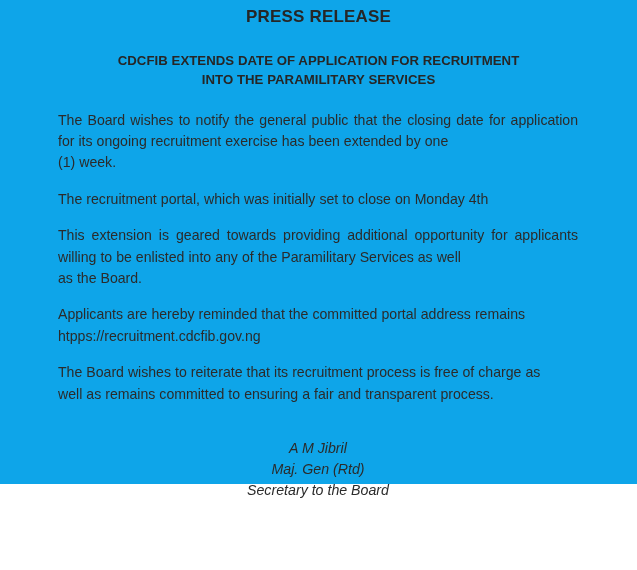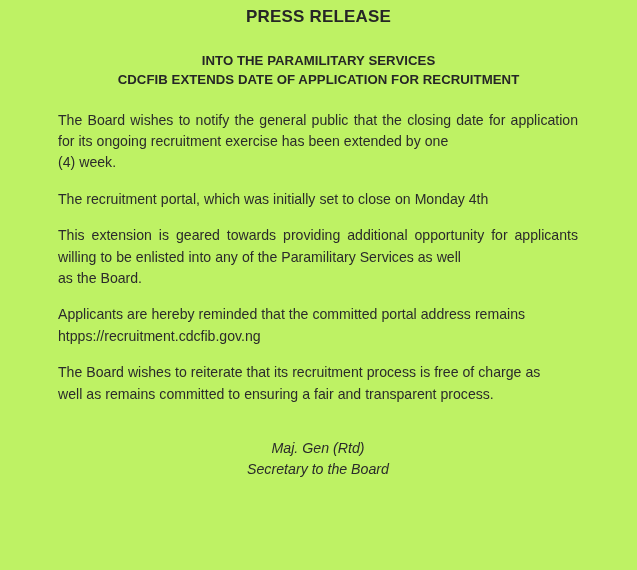--- a/index.html
+++ b/index.html
@@ -12,22 +12,22 @@
     height: 570px;
     font-family: "Liberation Sans", sans-serif;
     color: #2b2b2b;
     -webkit-font-smoothing: antialiased;
     overflow: hidden;
   }
 
   .page {
     position: relative;
     width: 637px;
-    height: 570px;
-    background: #bef264;
+    height: 484px;
+    background: #0ea5e9;
     box-sizing: border-box;
   }
 
   
   .doc-title {
     text-align: center;
     font-size: 17px;
     font-weight: bold;
     letter-spacing: 0.2px;
     color: #262626;
@@ -100,29 +100,29 @@
   }
 </style>
 </head>
 <body>
 
 <div class="page">
 
   <h1 class="doc-title">PRESS RELEASE</h1>
 
   <h2 class="doc-subtitle">
+    <span class="subtitle-line">CDCFIB EXTENDS DATE OF APPLICATION FOR RECRUITMENT</span>
     <span class="subtitle-line">INTO THE PARAMILITARY SERVICES</span>
-    <span class="subtitle-line">CDCFIB EXTENDS DATE OF APPLICATION FOR RECRUITMENT</span>
   </h2>
 
   <div class="body-block">
 
     <p class="para">
       <span>The Board wishes to notify the general public that the closing date for application for its ongoing recruitment exercise has been extended by one</span>
-      <span class="last-line">(4) week.</span>
+      <span class="last-line">(1) week.</span>
     </p>
 
     <p class="para">
       <span>The recruitment portal, which was initially set to close on Monday 4th</span>
     </p>
 
     <p class="para">
       <span>This extension is geared towards providing additional opportunity for applicants willing to be enlisted into any of the Paramilitary Services as well</span>
       <span class="last-line">as the Board.</span>
     </p>
@@ -131,18 +131,19 @@
       <span>Applicants are hereby reminded that the committed portal address remains</span>
       <span class="url-line">htpps://recruitment.cdcfib.gov.ng</span>
     </p>
 
     <p class="para">
       <span>The Board wishes to reiterate that its recruitment process is free of charge as</span>
       <span class="last-line">well as remains committed to ensuring a fair and transparent process.</span>
     </p>
 
     <div class="signature">
+      <span class="sig-line">A M Jibril</span>
       <span class="sig-line">Maj. Gen (Rtd)</span>
       <span class="sig-line">Secretary to the Board</span>
     </div>
 
   </div>
 </div>
 
 </body></html>

